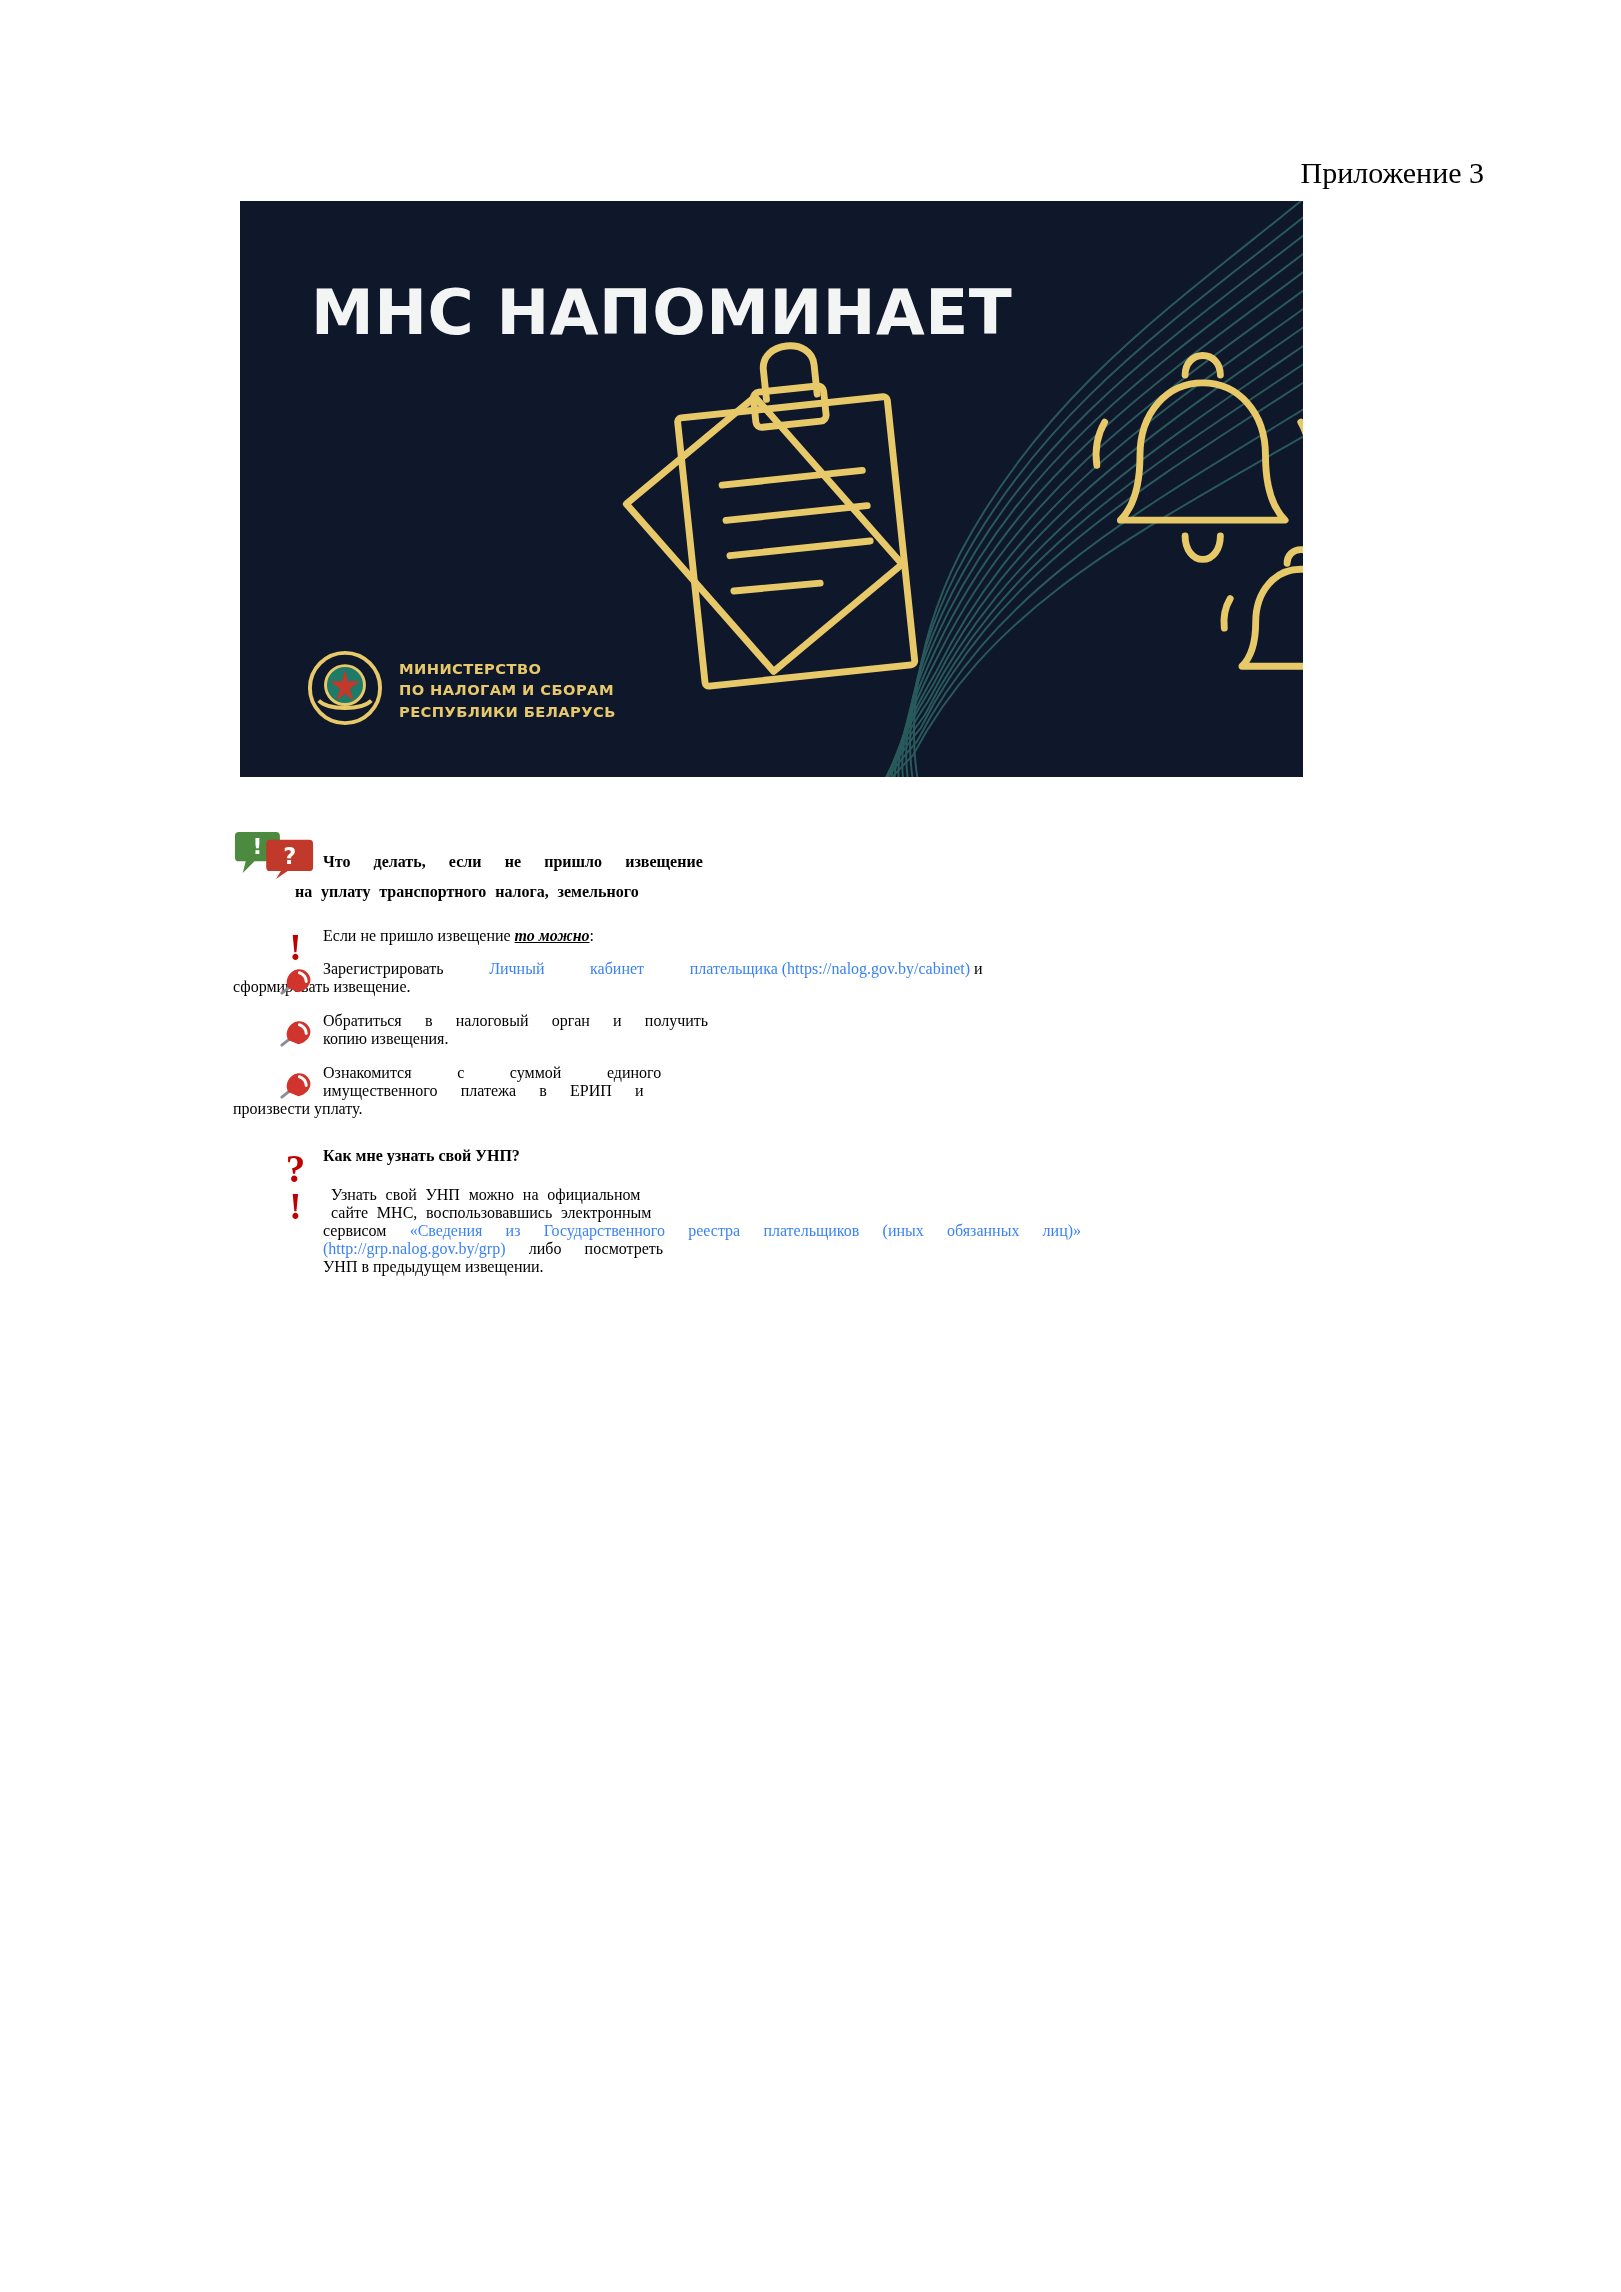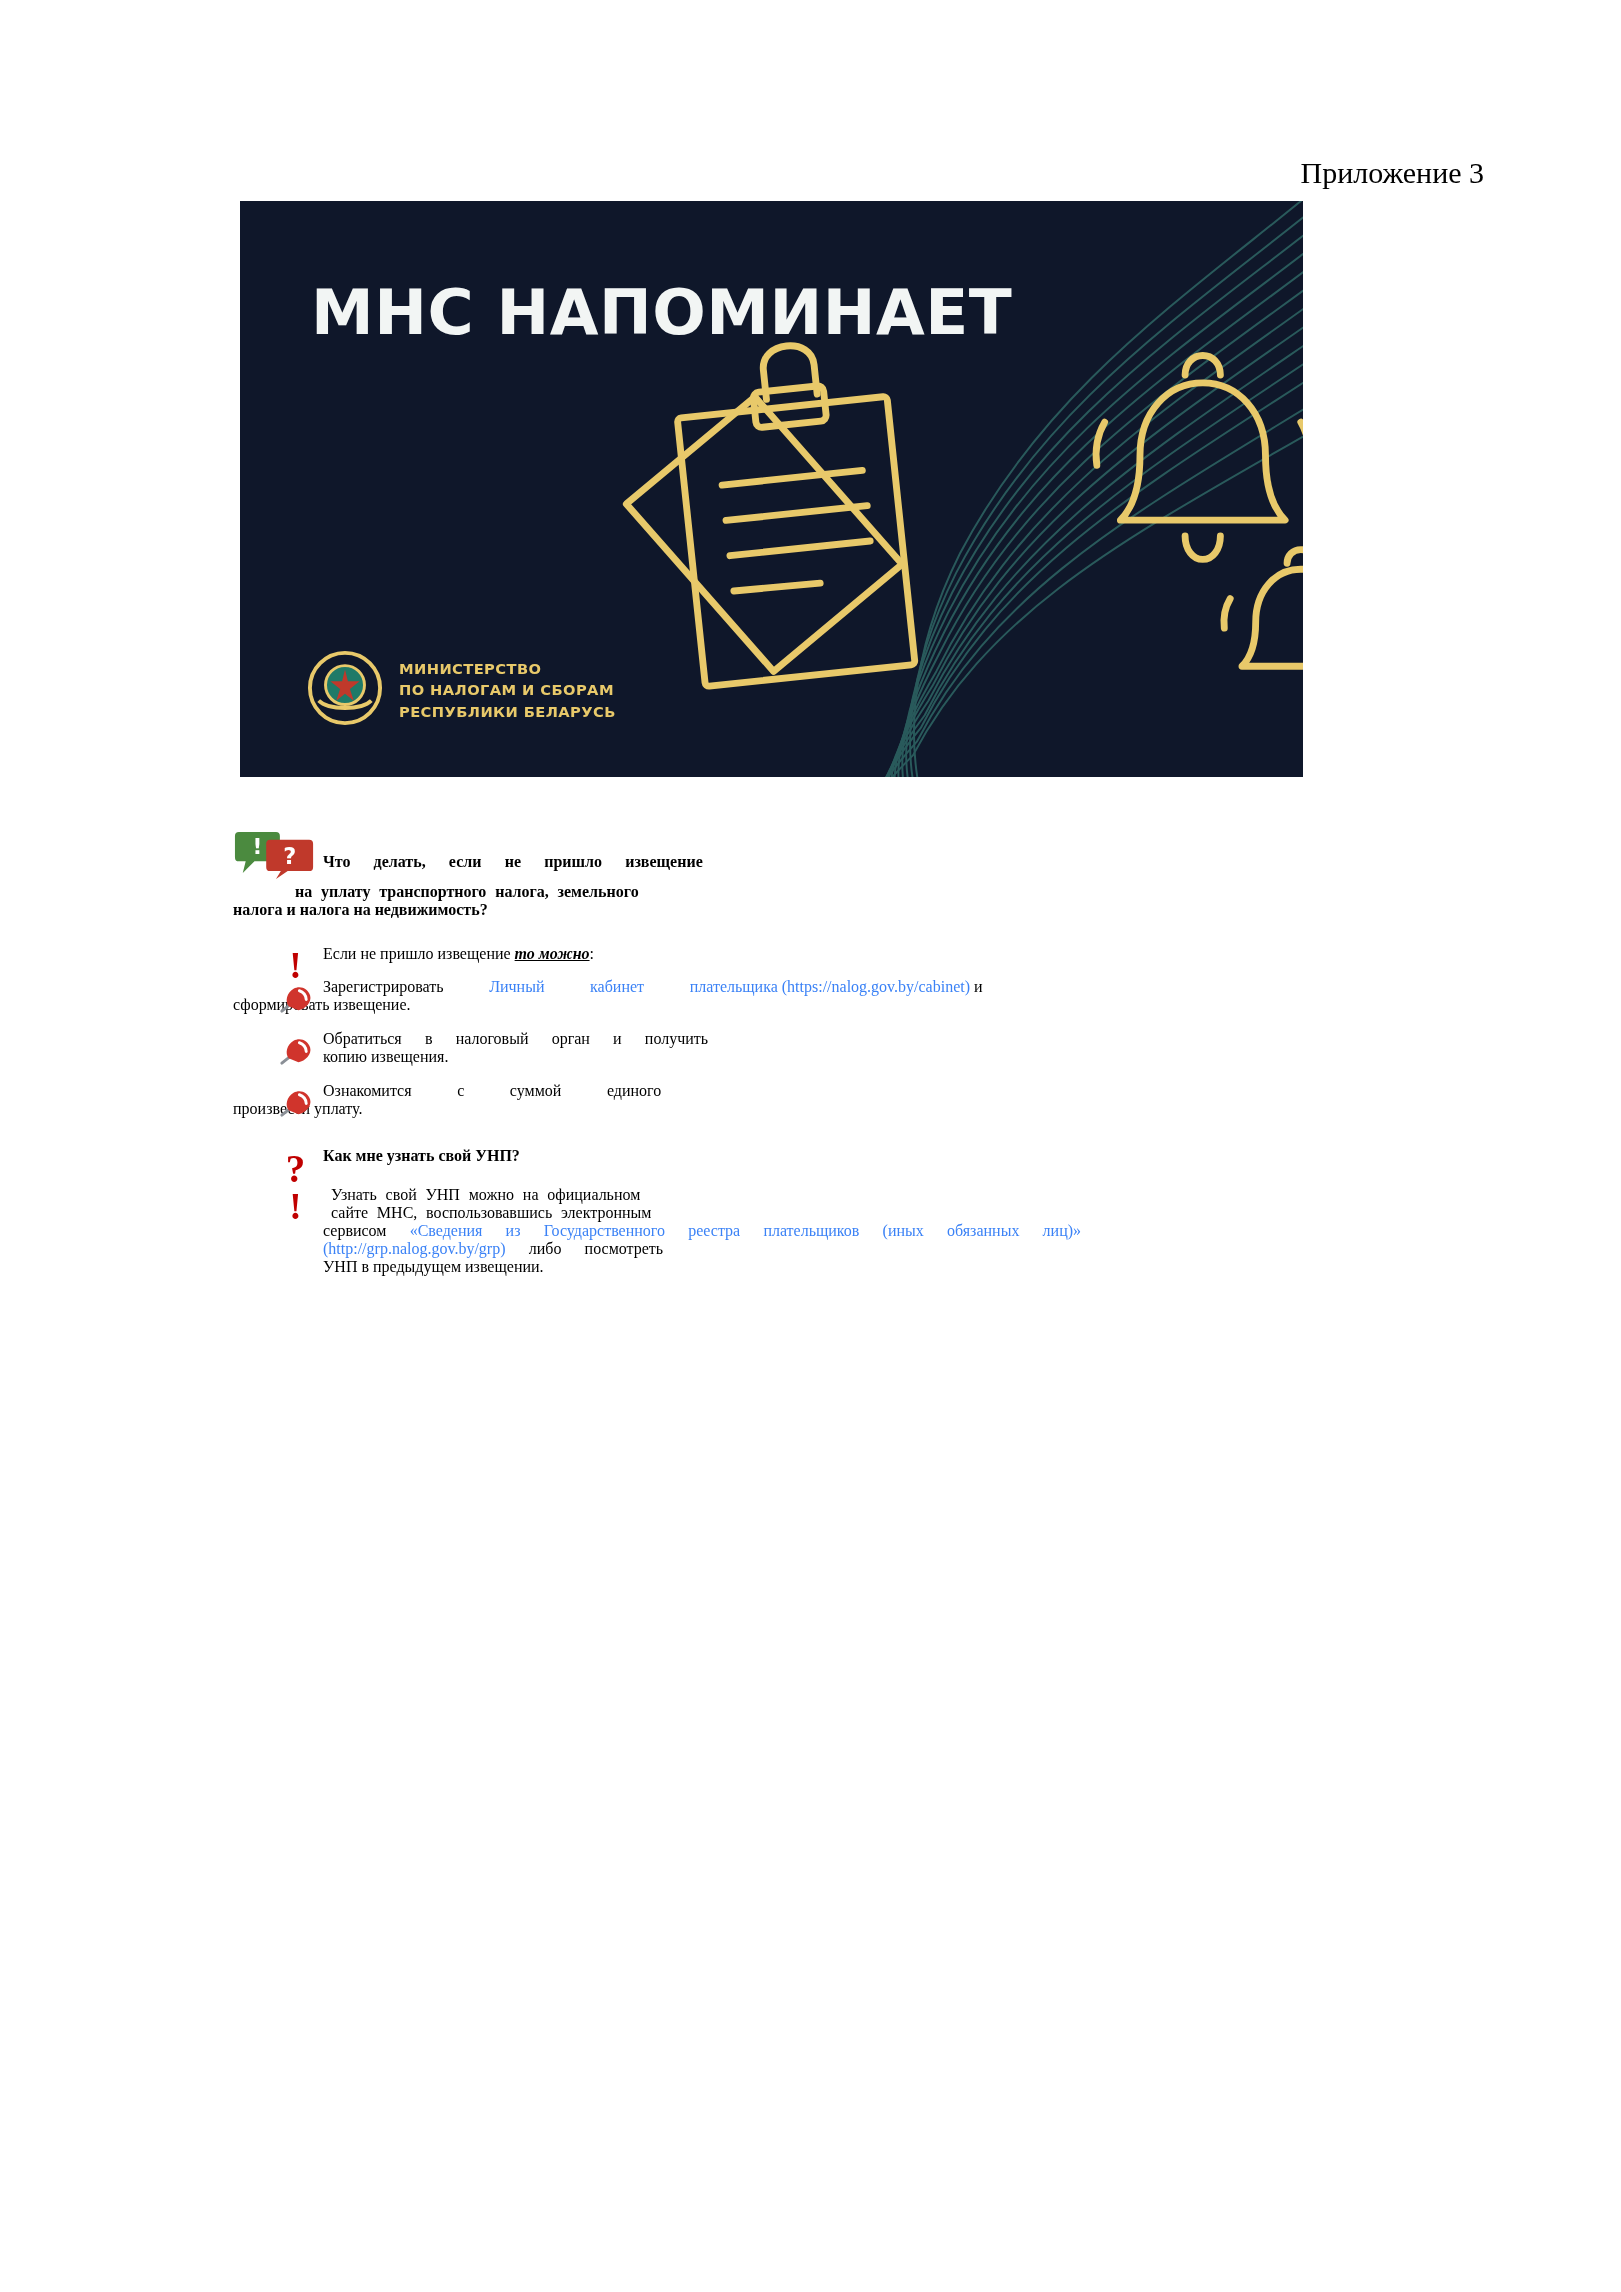--- a/index.html
+++ b/index.html
@@ -258,21 +258,20 @@
     <div class="q-block">
       <span class="q-icon">
         <svg width="84" height="51" viewBox="0 0 86 52" xmlns="http://www.w3.org/2000/svg">
           <path d="M6 4 H44 A4 4 0 0 1 48 8 V30 A4 4 0 0 1 44 34 H22 L10 46 L13 34 H6 A4 4 0 0 1 2 30 V8 A4 4 0 0 1 6 4 Z" fill="#4b8a3f"></path>
           <text x="25" y="27" font-family="DejaVu Sans, sans-serif" font-size="22" font-weight="bold" fill="#ffffff" text-anchor="middle">!</text>
           <path d="M38 12 H78 A4 4 0 0 1 82 16 V40 A4 4 0 0 1 78 44 H56 L44 52 L49 44 H38 A4 4 0 0 1 34 40 V16 A4 4 0 0 1 38 12 Z" fill="#c0392b"></path>
           <text x="58" y="37" font-family="DejaVu Sans, sans-serif" font-size="23" font-weight="bold" fill="#ffffff" text-anchor="middle">?</text>
         </svg>
       </span><span class="spaced-wide">Что делать, если не пришло извещение</span>
       <span style="display:block; margin-left:62px;" class="spaced">на  уплату транспортного налога, земельного</span>
-      <span style="display:block;">налога и налога на недвижимость?</span>
     </div>
 
     <div class="item">
       <span class="marker excl">!</span>
       <span class="ital">Если не пришло извещение </span><span class="bold-ital-u">то можно</span><span class="ital">:</span>
     </div>
 
     <div class="item">
       <span class="marker">
         <svg width="39" height="39" viewBox="0 0 40 40" xmlns="http://www.w3.org/2000/svg">
@@ -300,20 +299,21 @@
 
     <div class="item">
       <span class="marker">
         <svg width="39" height="39" viewBox="0 0 40 40" xmlns="http://www.w3.org/2000/svg">
           <path d="M6 32 L16 24" stroke="#8a8f96" stroke-width="3" stroke-linecap="round"></path>
           <path d="M13 27 C9 22 11 13 18 9 C25 5 33 9 35 16 C37 23 30 30 23 31 Z" fill="#d0342c"></path>
           <path d="M24 11 C28 12 31 16 31 20" stroke="#ffffff" stroke-width="3" stroke-linecap="round" fill="none"></path>
         </svg>
       </span>
       <span class="spaced-xwide">Ознакомится с суммой единого</span>
+      <span style="display:block;" class="spaced-wide">имущественного платежа в ЕРИП и</span>
       <span class="tail">произвести уплату.</span>
     </div>
 
     <div class="item" style="margin-top:29px; margin-bottom:21.6px;">
       <span class="marker qmark">?</span>
       <span class="heading">Как мне узнать свой УНП?</span>
     </div>
 
     <div class="item">
       <span class="marker excl">!</span>

